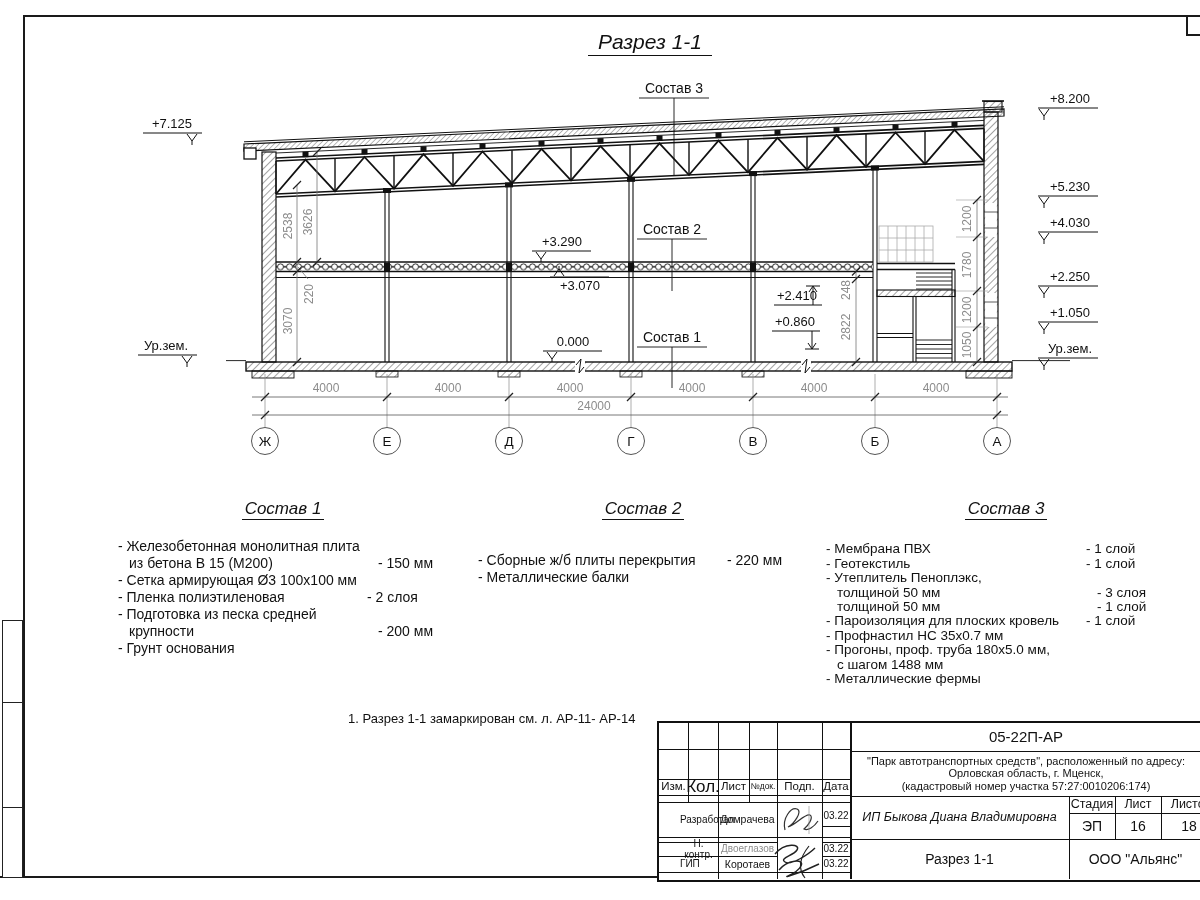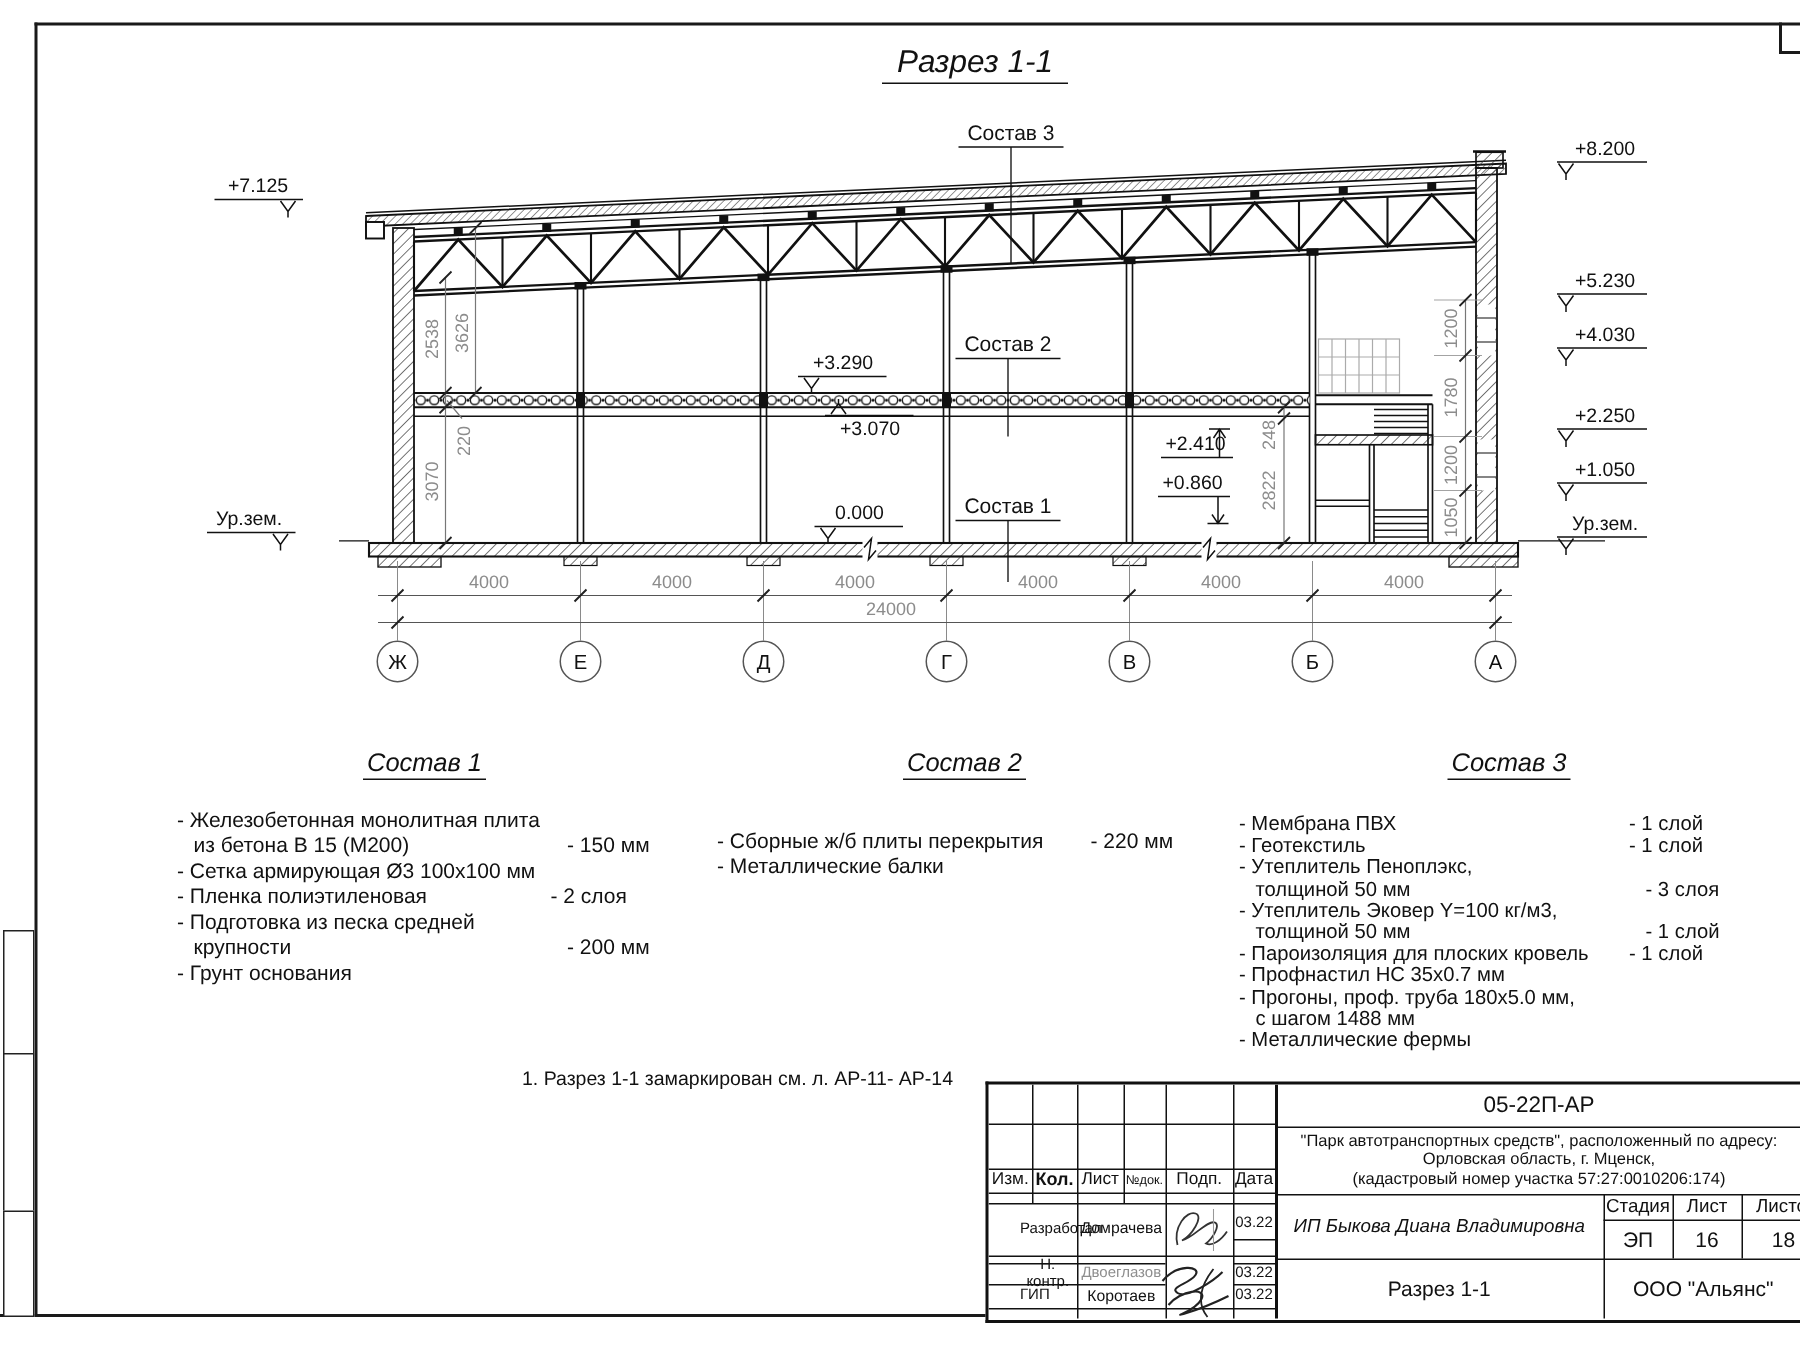--- a/index.html
+++ b/index.html
@@ -324,24 +324,20 @@
       </div>
       <div class="crow">
         <span class="ct">- Утеплитель Пеноплэкс,</span>
         <span class="cv"></span>
       </div>
       <div class="crow">
         <span class="ct ind">толщиной 50 мм</span>
         <span class="cv">- 3 слоя</span>
       </div>
       <div class="crow">
-        <span class="ct">- Утеплитель Эковер Y=100 кг/м3,</span>
-        <span class="cv"></span>
-      </div>
-      <div class="crow">
         <span class="ct ind">толщиной 50 мм</span>
         <span class="cv">- 1 слой</span>
       </div>
       <div class="crow">
         <span class="ct">- Пароизоляция для плоских кровель</span>
         <span class="cv">- 1 слой</span>
       </div>
       <div class="crow">
         <span class="ct">- Профнастил НС 35х0.7 мм</span>
         <span class="cv"></span>
@@ -385,21 +381,21 @@
   <div class="hl" style="left:163px;top:119px;width:28px;height:1px;"></div>
   <div class="hl" style="left:0;top:133px;width:118px;height:1px;"></div>
   <div class="hl" style="left:163px;top:133px;width:28px;height:1px;"></div>
   <div class="hl" style="left:0;top:149px;width:191px;height:1px;"></div>
   <div class="hl" style="left:191px;top:28px;width:352px;height:1px;"></div>
   <div class="hl" style="left:191px;top:73px;width:352px;height:1px;"></div>
   <div class="hl" style="left:410px;top:90px;width:133px;height:1px;"></div>
   <div class="hl" style="left:191px;top:116px;width:352px;height:1px;"></div>
 
   <div class="scell" style="left:0;top:56px;width:29px;height:16px;font-size:11.5px;">Изм.</div>
-  <div class="scell" style="left:29px;top:56px;width:30px;height:16px;font-size:12px;font-weight:bold;">Кол.</div>
+  <div class="scell" style="left:29px;top:56px;width:30px;height:16px;font-size:17px;">Кол.</div>
   <div class="scell" style="left:59px;top:56px;width:31px;height:16px;font-size:11.5px;">Лист</div>
   <div class="scell" style="left:90px;top:56px;width:28px;height:16px;font-size:8.5px;">№док.</div>
   <div class="scell" style="left:118px;top:56px;width:45px;height:16px;font-size:11.5px;">Подп.</div>
   <div class="scell" style="left:163px;top:56px;width:28px;height:16px;font-size:11.5px;text-align:right;">Дата</div>
 
   <div class="scell sleft" style="left:1px;top:79px;width:57px;height:35px;font-size:10px;">Разработал</div>
   <div class="scell" style="left:59px;top:79px;width:59px;height:35px;font-size:10.5px;">Домрачева</div>
   <div class="scell" style="left:163px;top:85px;width:28px;height:16px;font-size:10px;">03.22</div>
   <div class="scell sleft" style="left:1px;top:119px;width:57px;height:14px;font-size:10px;">Н. контр.</div>
   <div class="scell muted" style="left:59px;top:119px;width:59px;height:14px;font-size:10px;">Двоеглазов</div>

